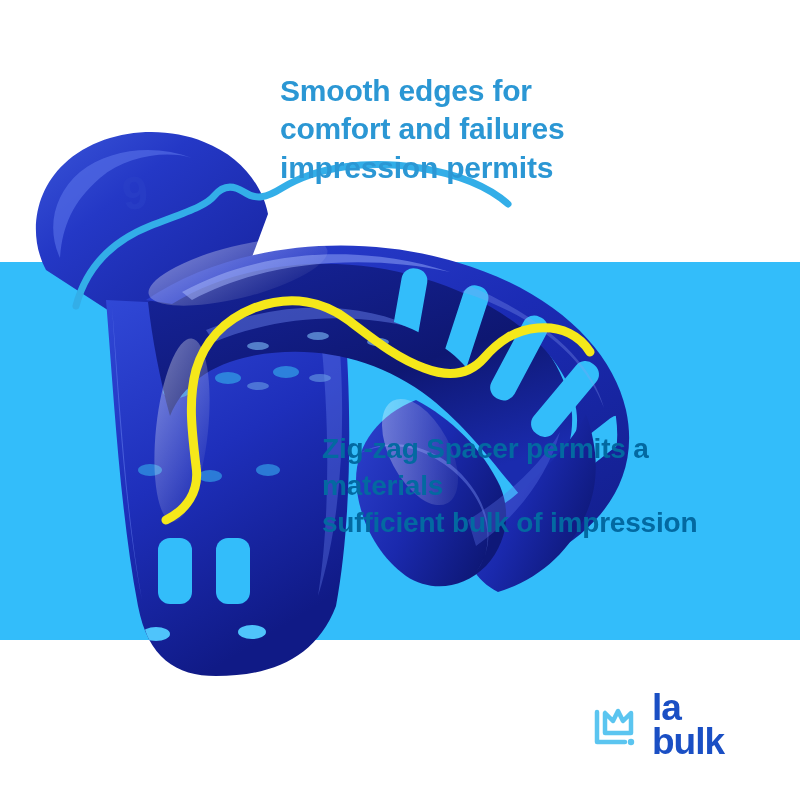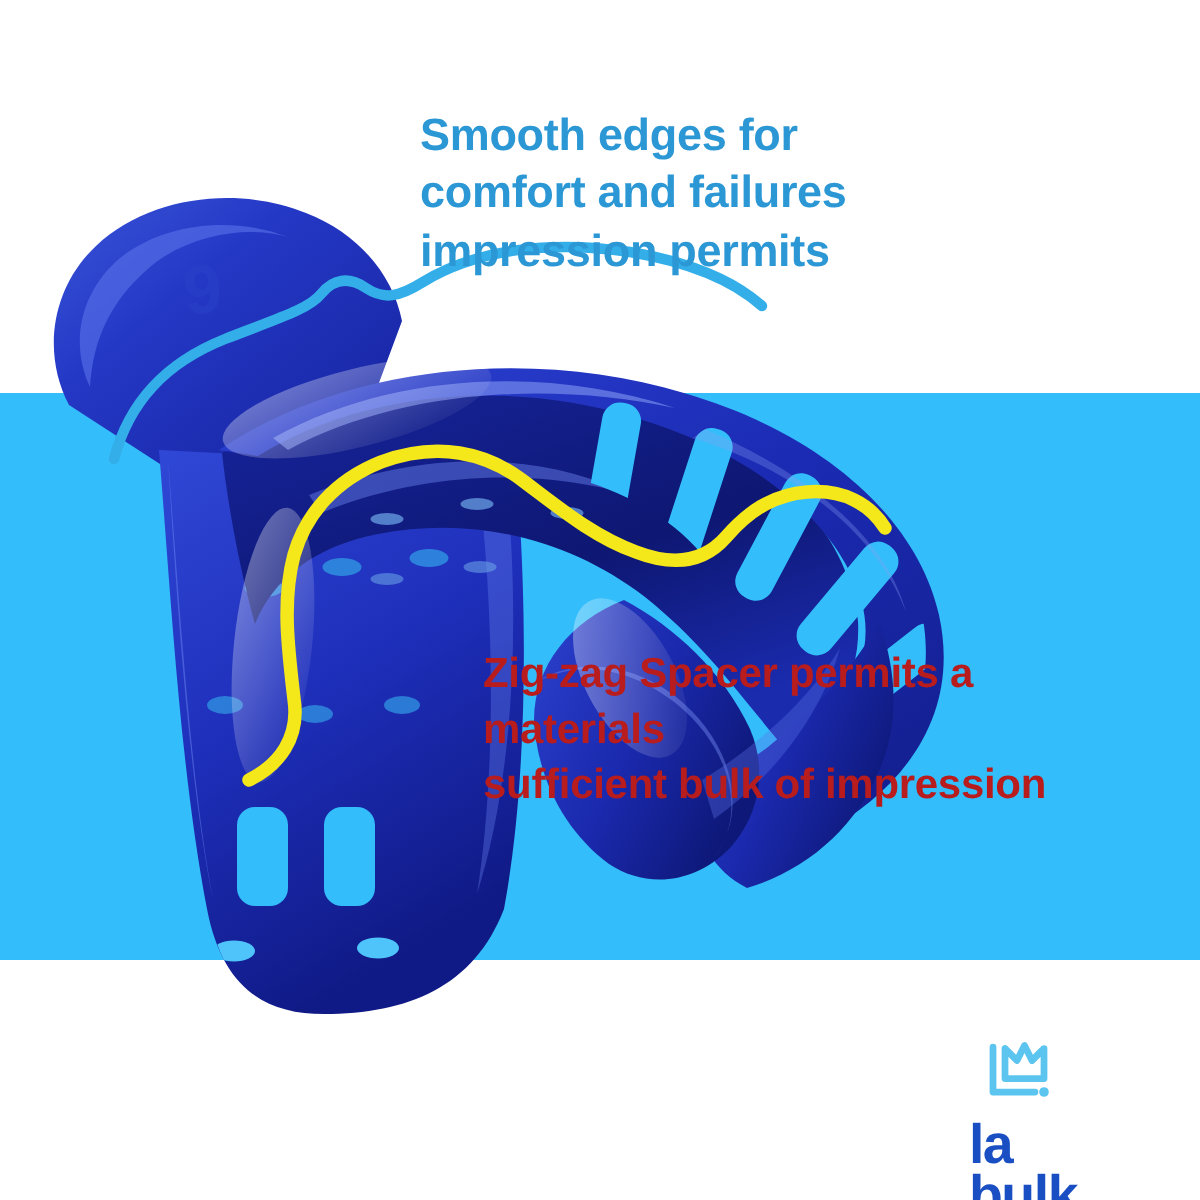--- a/index.html
+++ b/index.html
@@ -54,33 +54,32 @@
     letter-spacing: -0.2px;
   }
   .subline {
     position: absolute;
     left: 322px;
     top: 430px;
     width: 462px;
     font-size: 28px;
     line-height: 1.33;
     font-weight: bold;
-    color: #b91c1c;
+    color: #0369a1;
     letter-spacing: -0.2px;
   }
   .logo {
     position: absolute;
     left: 592px;
     top: 686px;
     width: 180px;
     height: 78px;
     display: flex;
     align-items: center;
     gap: 10px;
-    flex-direction: column;
   }
   .logo-mark {
     width: 50px;
     height: 50px;
     flex: 0 0 auto;
   }
   .logo-word {
     font-size: 37px;
     font-weight: bold;
     line-height: 0.93;

